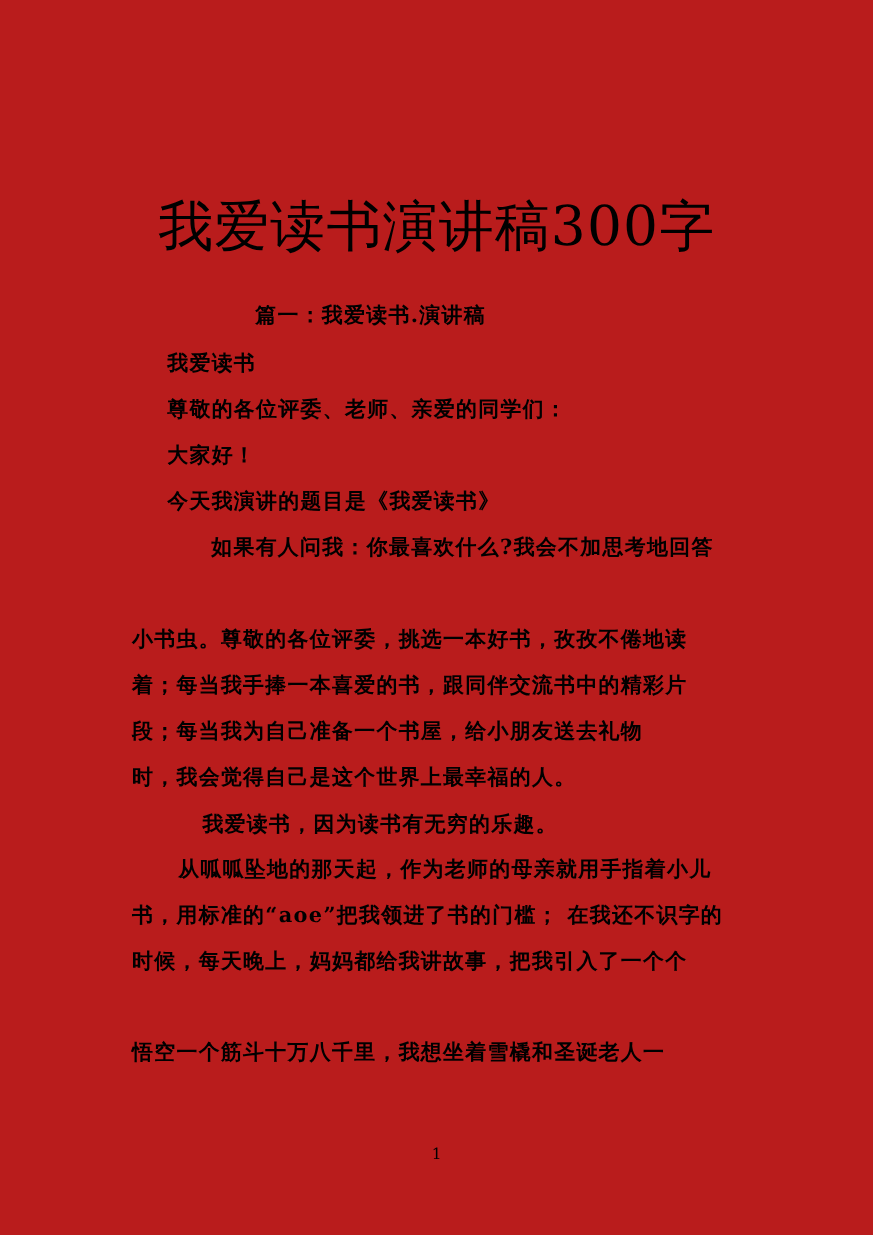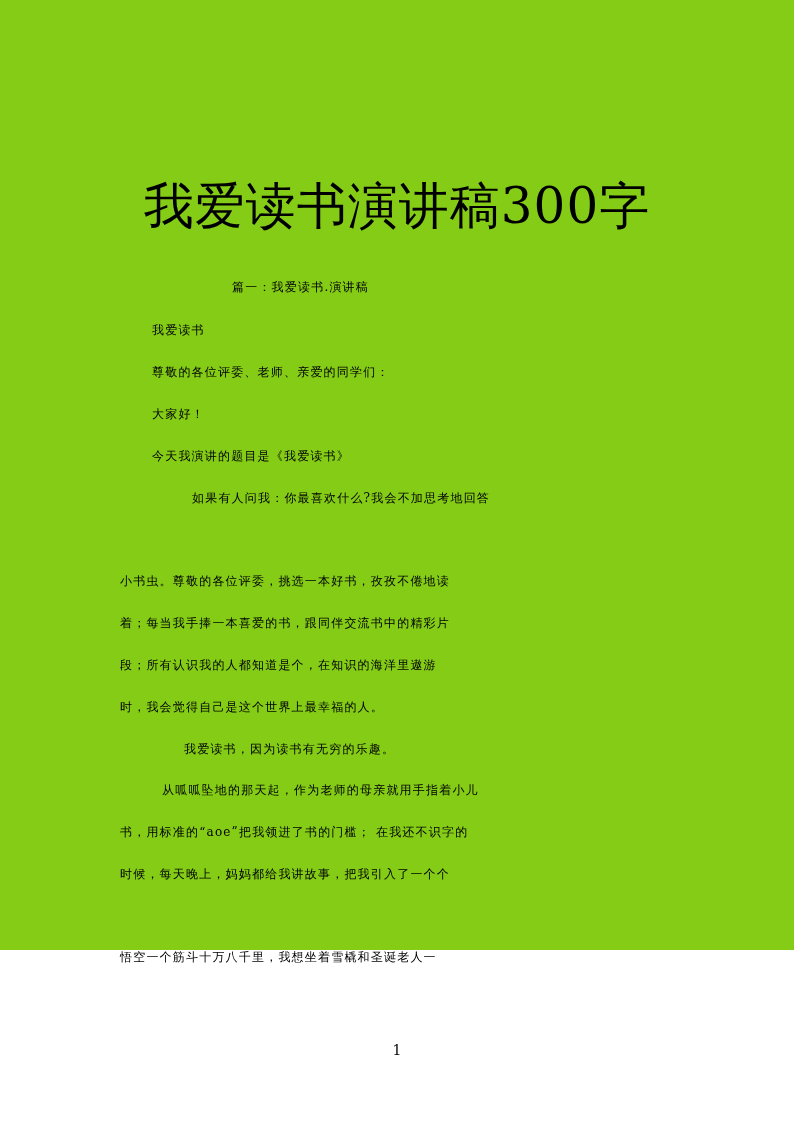--- a/index.html
+++ b/index.html
@@ -12,40 +12,40 @@
       height: 1123px;
       position: relative;
       overflow: hidden;
       font-family: "DejaVu Serif", "Liberation Serif", serif;
       color: #000000;
     }
     .page {
       position: absolute;
       left: 0; top: 0;
       width: 794px;
-      height: 950px;
-      background: #84cc16;
+      height: 1123px;
+      background: #b91c1c;
     }
     .title {
       position: absolute;
       left: 0;
       width: 794px;
       top: 140px;
       text-align: center;
       font-size: 50px;
       line-height: 64px;
       font-weight: normal;
       letter-spacing: 1px;
       white-space: nowrap;
     }
     .line {
       position: absolute;
-      font-size: 12px;
+      font-size: 19px;
       line-height: 26px;
-      font-weight: normal;
+      font-weight: bold;
       white-space: nowrap;
       letter-spacing: 1.2px;
     }
     .page-number {
       position: absolute;
       left: 0;
       width: 794px;
       top: 1042px;
       text-align: center;
       font-size: 14px;
@@ -61,21 +61,21 @@
 
   <div class="line" style="left:232px; top:274px;">篇一：我爱读书.演讲稿</div>
 
   <div class="line" style="left:152px; top:317px;">我爱读书</div>
   <div class="line" style="left:152px; top:359px;">尊敬的各位评委、老师、亲爱的同学们：</div>
   <div class="line" style="left:152px; top:401px;">大家好！</div>
   <div class="line" style="left:152px; top:443px;">今天我演讲的题目是《我爱读书》</div>
   <div class="line" style="left:192px; top:485px;">如果有人问我：你最喜欢什么?我会不加思考地回答</div>
   <div class="line" style="left:120px; top:568px;">小书虫。尊敬的各位评委，挑选一本好书，孜孜不倦地读</div>
   <div class="line" style="left:120px; top:610px;">着；每当我手捧一本喜爱的书，跟同伴交流书中的精彩片</div>
-  <div class="line" style="left:120px; top:652px;">段；所有认识我的人都知道是个，在知识的海洋里遨游</div>
+  <div class="line" style="left:120px; top:652px;">段；每当我为自己准备一个书屋，给小朋友送去礼物</div>
   <div class="line" style="left:120px; top:694px;">时，我会觉得自己是这个世界上最幸福的人。</div>
   <div class="line" style="left:152px; top:736px;margin-left:32px;">我爱读书，因为读书有无穷的乐趣。</div>
   <div class="line" style="left:162px; top:777px;">从呱呱坠地的那天起，作为老师的母亲就用手指着小儿</div>
   <div class="line" style="left:120px; top:819px;">书，用标准的“aoe”把我领进了书的门槛； 在我还不识字的</div>
   <div class="line" style="left:120px; top:861px;">时候，每天晚上，妈妈都给我讲故事，把我引入了一个个</div>
   <div class="line" style="left:120px; top:944px;">悟空一个筋斗十万八千里，我想坐着雪橇和圣诞老人一</div>
 
   <div class="page-number">1</div>
 
 </div>

